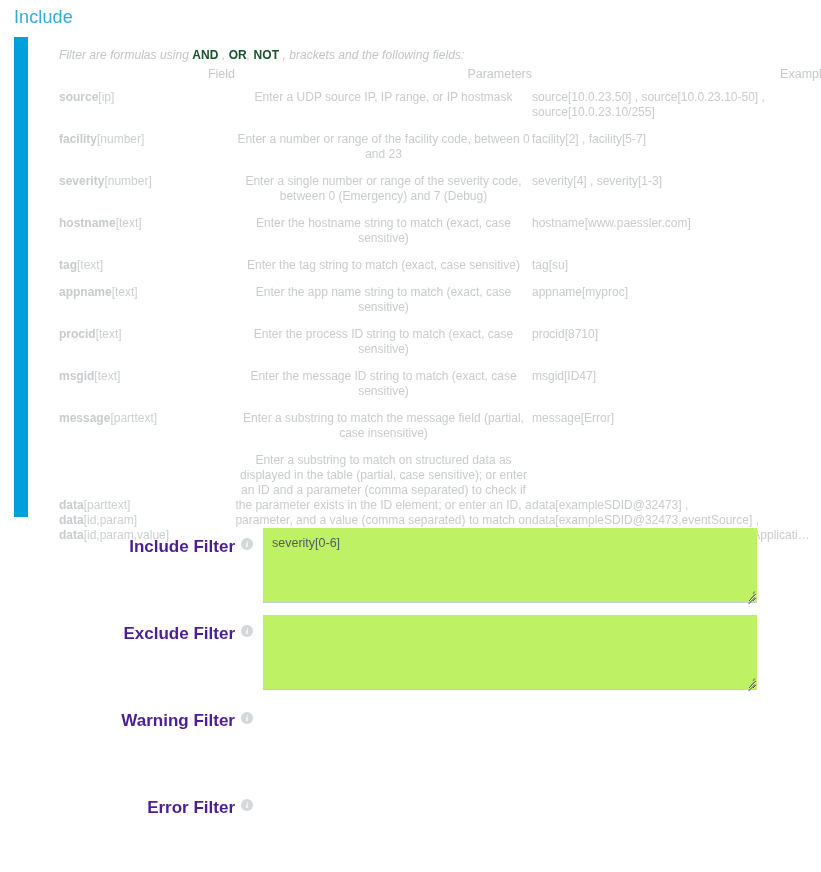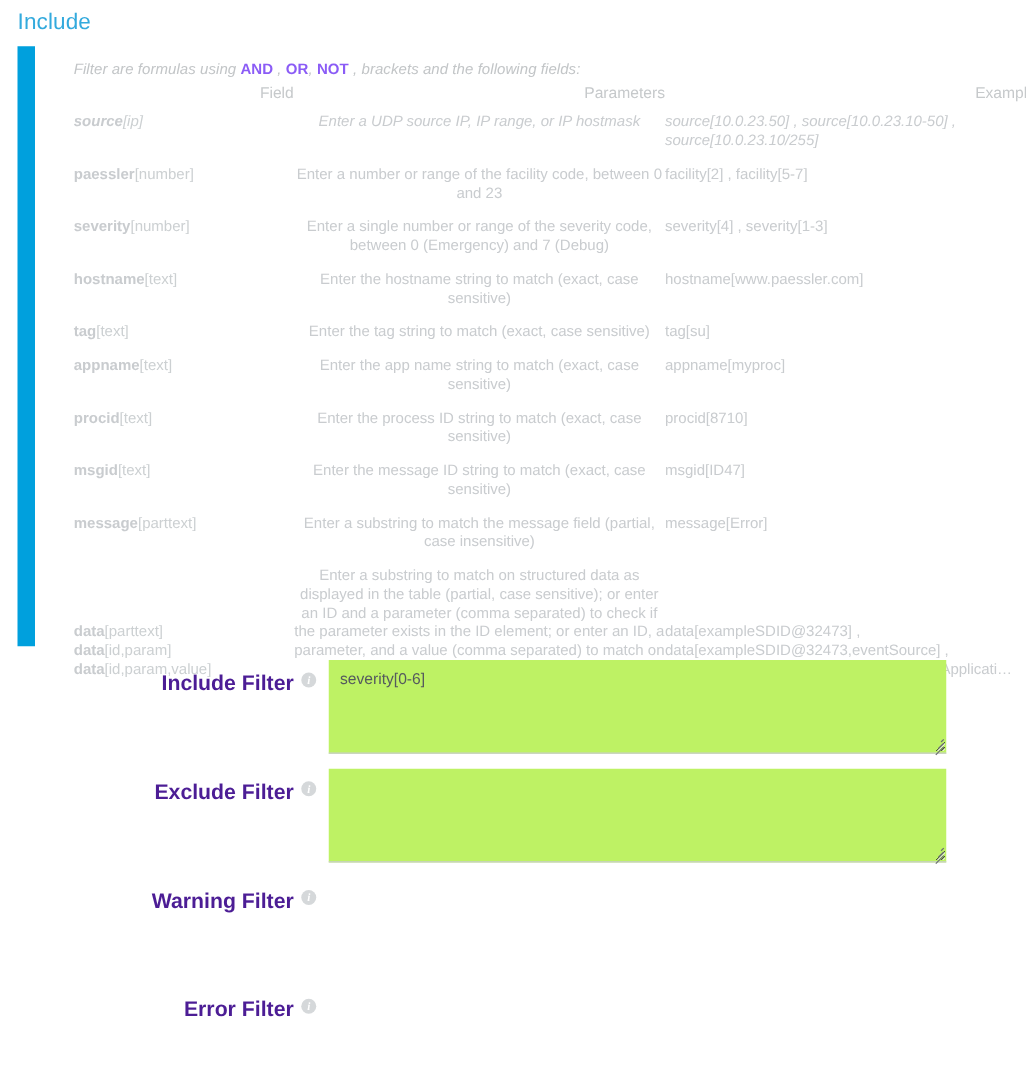--- a/index.html
+++ b/index.html
@@ -42,21 +42,21 @@
     font-size: 12px;
     font-style: italic;
     color: #c2c5c7;
     padding-top: 11px;
     letter-spacing: 0.05px;
     white-space: nowrap;
   }
   .help-intro b {
     font-style: normal;
     font-weight: bold;
-    color: #8b5cf6;
+    color: #14532d;
   }
 
   
   table.help-table {
     border-collapse: collapse;
     width: 776px;
     table-layout: fixed;
     margin-top: 5px;
   }
   table.help-table col.c-field  { width: 176px; }
@@ -85,21 +85,21 @@
     padding-right: 6px;
   }
   td.field-cell .brk { font-weight: 400; color: #ccd0d2; }
   td.params-cell { padding-right: 18px; text-align: center; }
   td.ex-cell { color: #cfd2d5; }
   td.ex-cell .ex-line { white-space: nowrap; overflow: hidden; text-overflow: ellipsis; }
 
   tr.row-data td.field-cell,
   tr.row-data td.ex-cell { vertical-align: bottom; margin-left: 48px; }
   tr.row-data td { padding-bottom: 6px; }
-  tr.row-first td { padding-top: 0; font-style: italic; }
+  tr.row-first td { padding-top: 0; }
 
   
   .form {
     position: absolute;
     left: 0; top: 528px;
     width: 821px;
   }
   .form-row {
     position: relative;
     height: 87px;
@@ -197,21 +197,21 @@
               <div><span>source</span><span class="brk">[ip]</span></div>
             </td>
             <td class="params-cell">Enter a UDP source IP, IP range, or IP hostmask</td>
             <td class="ex-cell">
               <div class="ex-line">source[10.0.23.50] , source[10.0.23.10-50] ,</div>
               <div class="ex-line">source[10.0.23.10/255]</div>
             </td>
           </tr>
           <tr>
             <td class="field-cell">
-              <div><span>paessler</span><span class="brk">[number]</span></div>
+              <div><span>facility</span><span class="brk">[number]</span></div>
             </td>
             <td class="params-cell">Enter a number or range of the facility code, between 0 and 23</td>
             <td class="ex-cell">
               <div class="ex-line">facility[2] , facility[5-7]</div>
             </td>
           </tr>
           <tr>
             <td class="field-cell">
               <div><span>severity</span><span class="brk">[number]</span></div>
             </td>

